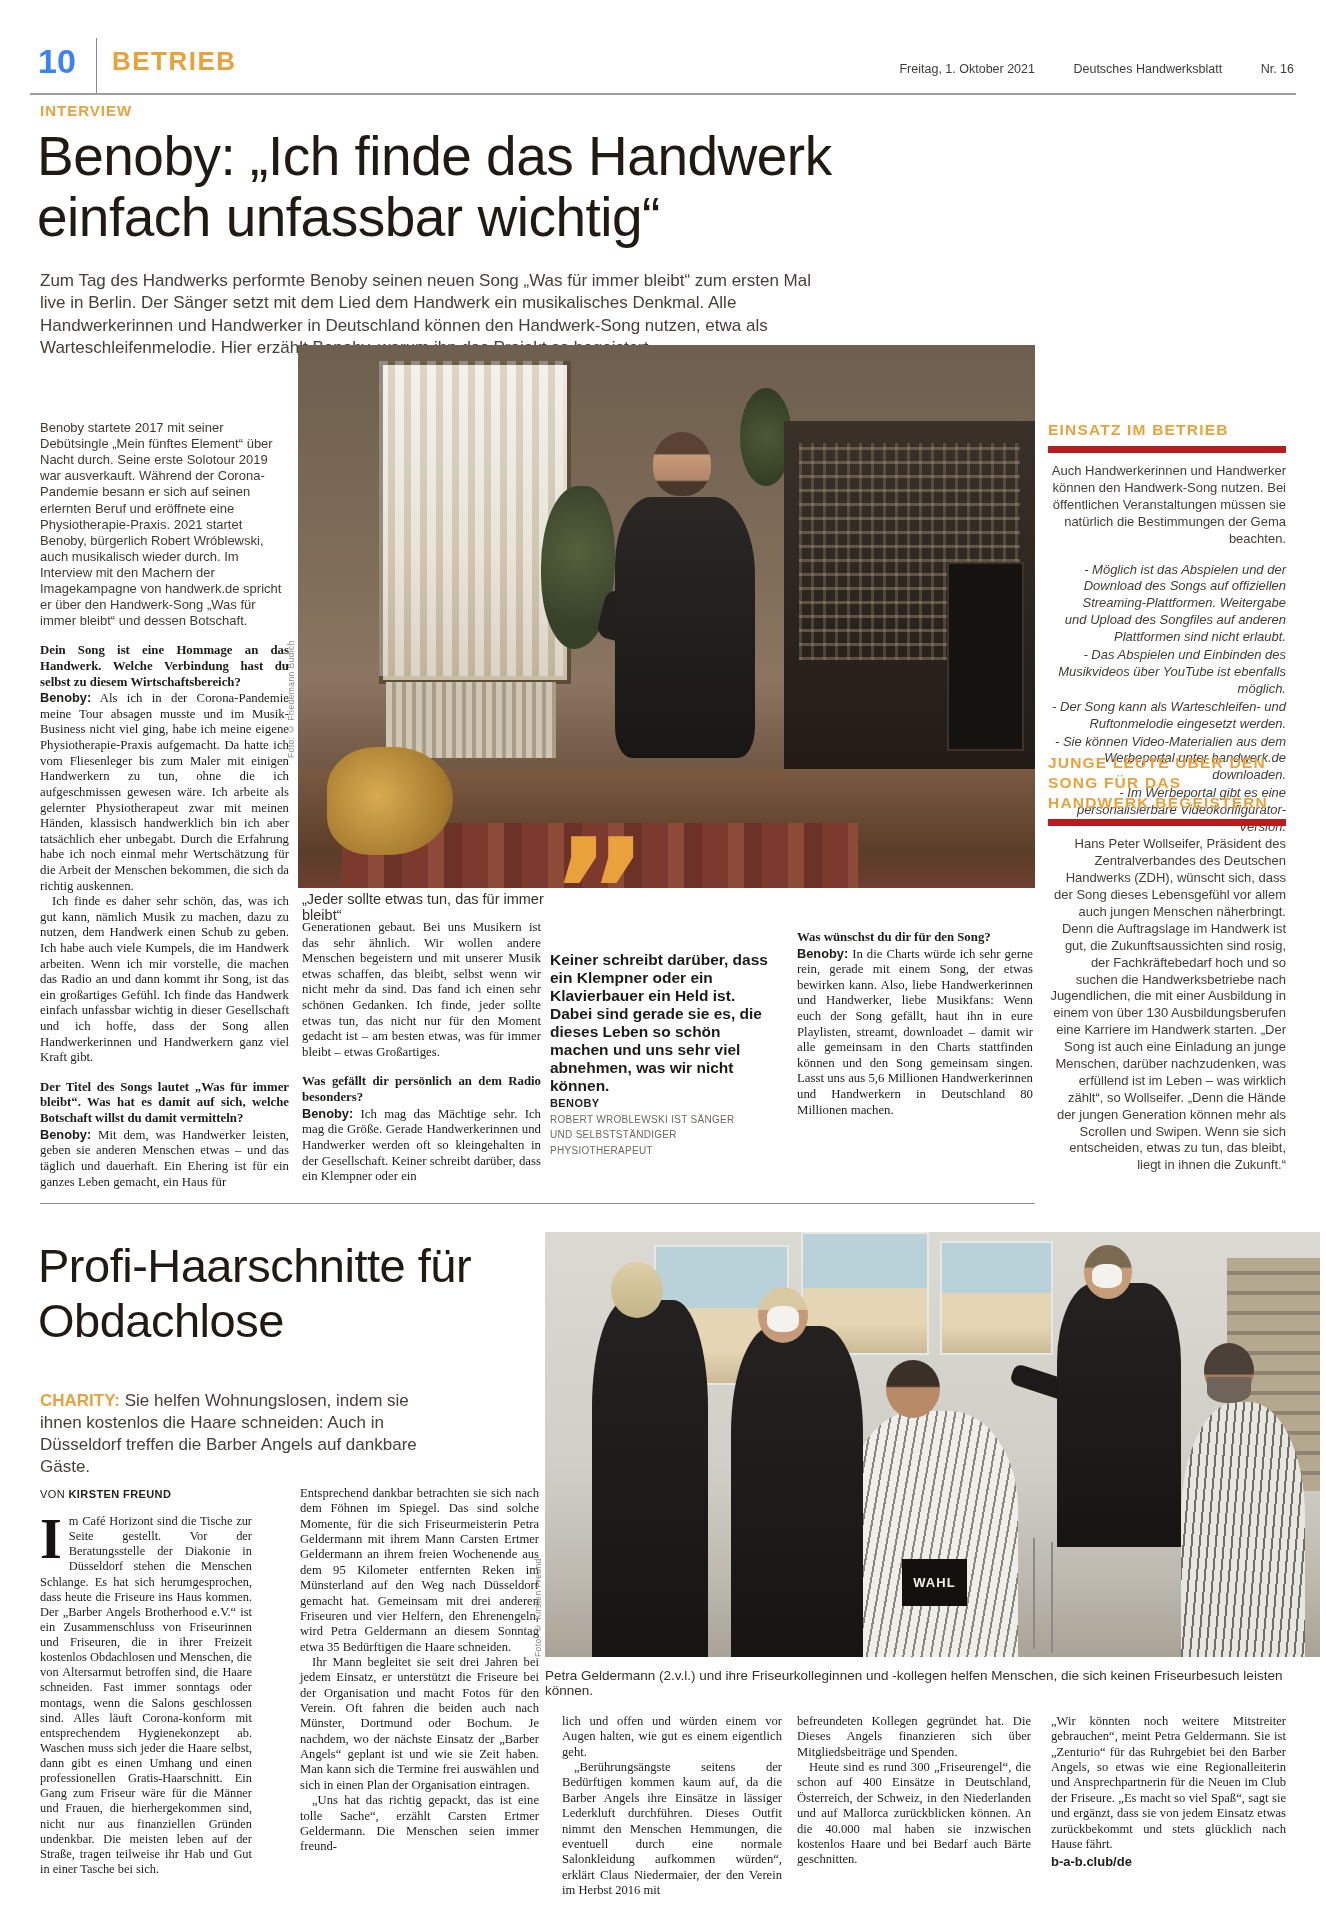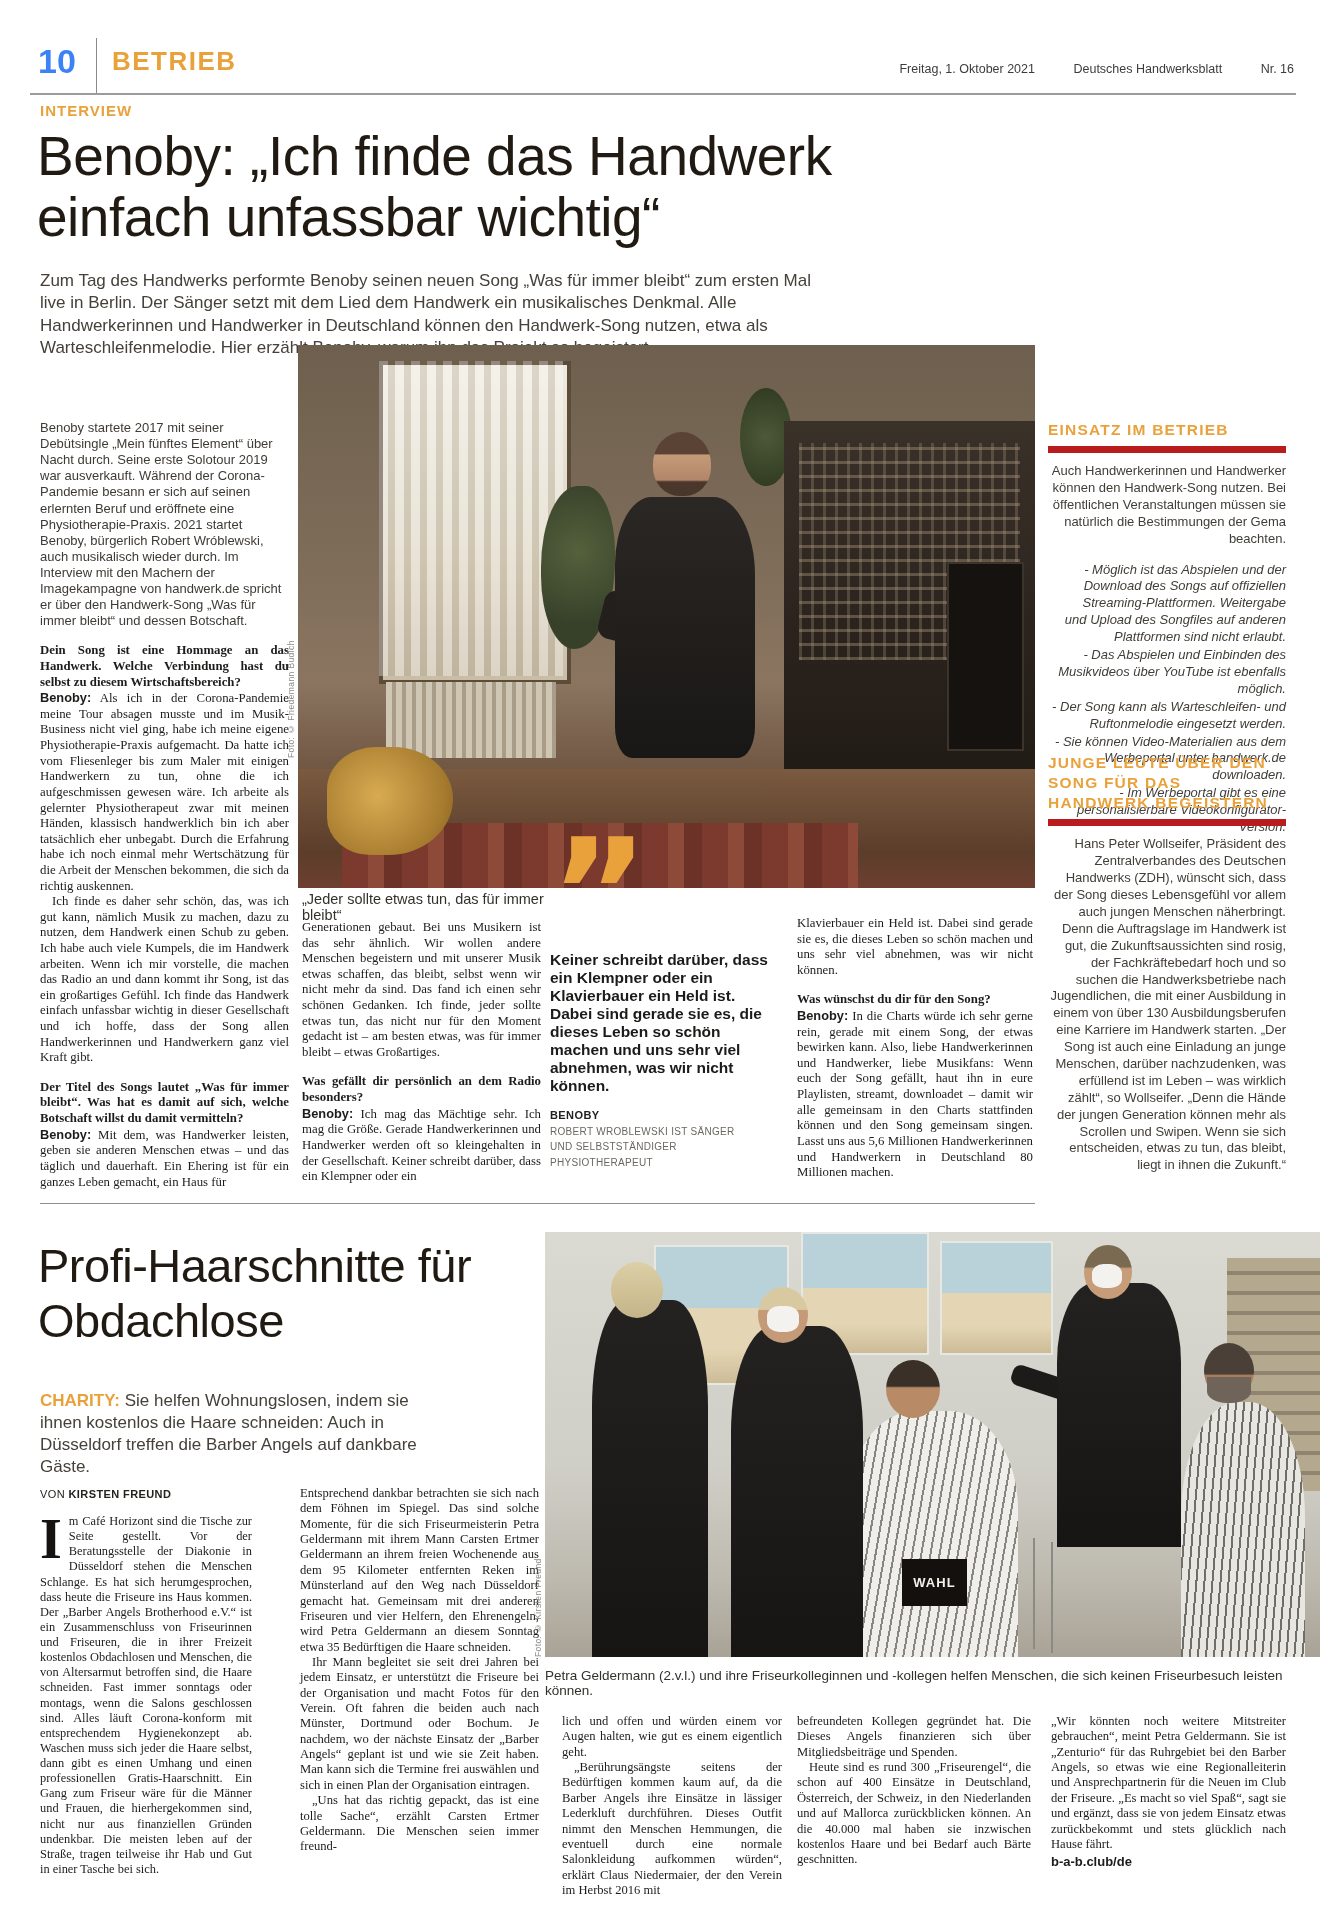--- a/index.html
+++ b/index.html
@@ -69,21 +69,21 @@
   .photo-credit{writing-mode:vertical-rl;transform:rotate(180deg);font-size:8.5px;color:#8a8a86;
           letter-spacing:.4px;}
   .credit1{left:286px;top:638px;height:120px;}
   .caption1{left:302px;top:891px;width:250px;font-size:14.5px;color:#33302c;}
 
   
   .pullquote{left:550px;top:848px;width:252px;}
   .pq-mark{font-family:"DejaVu Sans",sans-serif;font-size:150px;line-height:.62;color:#e9a23b;
            font-weight:bold;letter-spacing:-6px;}
   .pq-text{margin-top:10px;font-size:15.5px;line-height:1.16;font-weight:bold;color:#1c1b19;width:218px;}
-  .pq-name{margin-top:14px;font-size:11px;font-weight:bold;letter-spacing:.4px;color:#22211f;}
+  .pq-name{margin-top:2px;font-size:11px;font-weight:bold;letter-spacing:.4px;color:#22211f;}
   .pq-role{margin-top:3px;font-size:10px;line-height:1.55;letter-spacing:.3px;color:#6b6761;width:210px;}
 
   
   .sb{left:1048px;width:238px;}
   .sb-box1{top:420px;}
   .sb-box2{top:753px;}
   .sb-title{font-size:15.5px;font-weight:bold;letter-spacing:1.2px;color:#e9a23b;line-height:1.3;
             padding-bottom:6px;border-bottom:7px solid #b91c1c;margin:0;}
   .sb-text{margin-top:10px;font-size:13px;line-height:1.3;color:#413d38;}
   .sb-text p{margin:0 0 14px 0;text-align:right;}
@@ -197,21 +197,20 @@
   </div>
 
   <div class="abs pullquote">
     <div class="pq-mark">”</div>
     <div class="pq-text">Keiner schreibt darüber, dass ein Klempner oder ein Klavierbauer ein Held ist. Dabei sind gerade sie es, die dieses Leben so schön machen und uns sehr viel abnehmen, was wir nicht können.</div>
     <div class="pq-name">BENOBY</div>
     <div class="pq-role">ROBERT WROBLEWSKI IST SÄNGER UND SELBSTSTÄNDIGER PHYSIOTHERAPEUT</div>
   </div>
 
   <div class="abs col-a1-3 serif">
-    <p>Klavierbauer ein Held ist. Dabei sind gerade sie es, die dieses Leben so schön machen und uns sehr viel abnehmen, was wir nicht können.</p>
     <p class="q">Was wünschst du dir für den Song?</p>
     <p><span class="speaker">Benoby:</span> <span>In die Charts würde ich sehr gerne rein, gerade mit einem Song, der etwas bewirken kann. Also, liebe Handwerkerinnen und Handwerker, liebe Musikfans: Wenn euch der Song gefällt, haut ihn in eure Playlisten, streamt, downloadet – damit wir alle gemeinsam in den Charts stattfinden können und den Song gemeinsam singen. Lasst uns aus 5,6 Millionen Handwerkerinnen und Handwerkern in Deutschland 80 Millionen machen.</span></p>
   </div>
 
   <div class="abs sb sb-box1">
     <p class="sb-title">EINSATZ IM BETRIEB</p>
     <div class="sb-text">
       <p>Auch Handwerkerinnen und Handwerker können den Handwerk-Song nutzen. Bei öffentlichen Veranstaltungen müssen sie natürlich die Bestimmungen der Gema beachten.</p>
       <p class="sb-bullet">- Möglich ist das Abspielen und der Download des Songs auf offiziellen Streaming-Plattformen. Weitergabe und Upload des Songfiles auf anderen Plattformen sind nicht erlaubt.</p>
       <p class="sb-bullet">- Das Abspielen und Einbinden des Musikvideos über YouTube ist ebenfalls möglich.</p>

